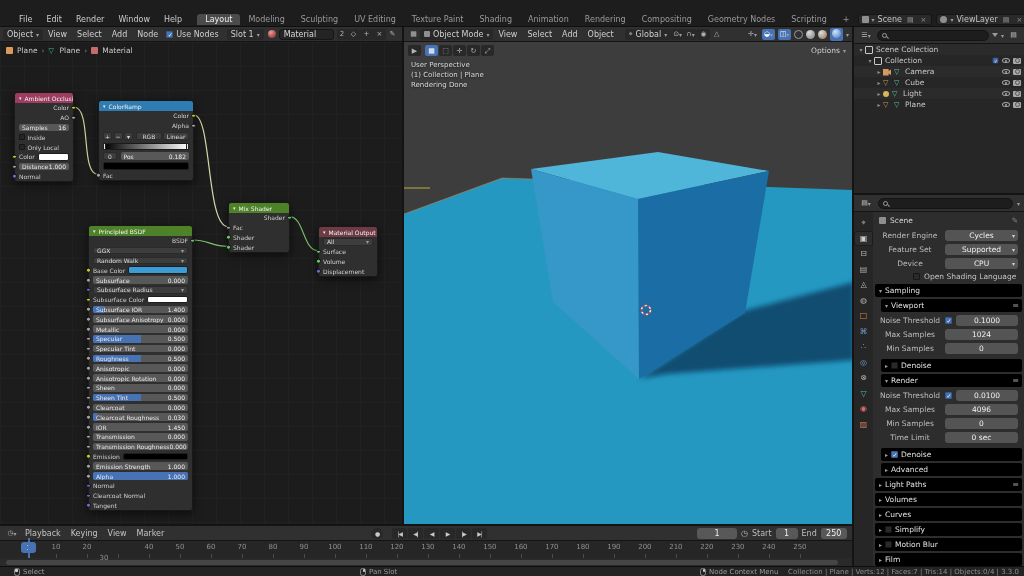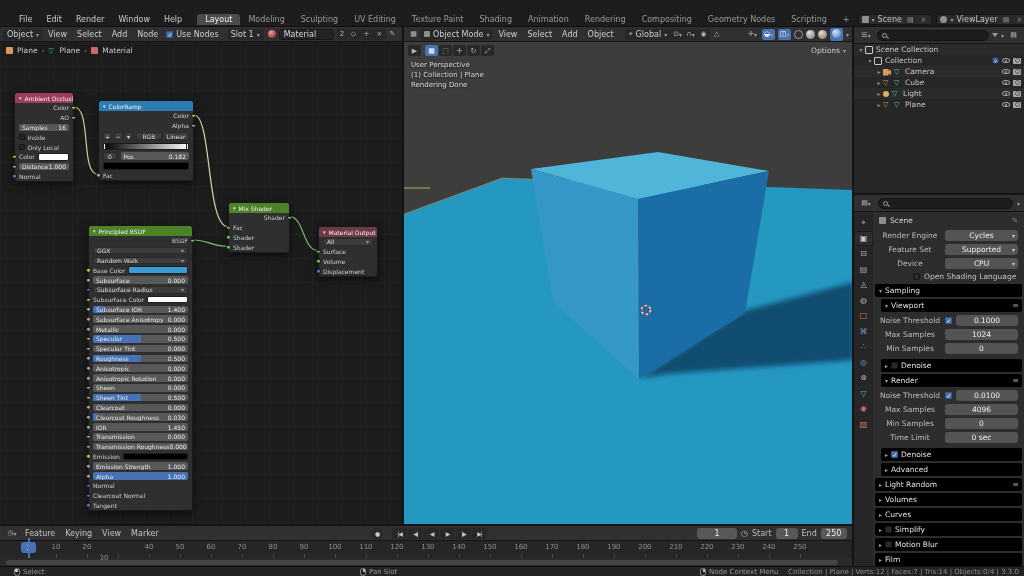--- a/index.html
+++ b/index.html
@@ -829,21 +829,21 @@
             <span class="caret">▸</span>
             <span class="cb on"></span>
             <span>Denoise</span>
           </div>
           <div class="panel-h sub">
             <span class="caret">▸</span>
             <span>Advanced</span>
           </div>
           <div class="panel-h">
             <span class="caret">▸</span>
-            <span>Light Random</span>
+            <span>Light Paths</span>
             <span class="preset">≡</span>
           </div>
           <div class="panel-h">
             <span class="caret">▸</span>
             <span>Volumes</span>
           </div>
           <div class="panel-h">
             <span class="caret">▸</span>
             <span>Curves</span>
           </div>
@@ -862,21 +862,21 @@
             <span>Film</span>
           </div>
         </div>
     </div>
   </div>
 
   <div class="abs" id="timeline">
     <div id="tl-header">
       <span class="ic-btn" style="background:none;width:16px;">◷<span class="caret">▾</span></span>
       <div id="tl-menus" style="display:flex;">
-          <span class="hmenu">Feature</span>
+          <span class="hmenu">Playback</span>
           <span class="hmenu">Keying</span>
           <span class="hmenu">View</span>
           <span class="hmenu">Marker</span>
         </div>
       <div style="position:absolute;left:370px;display:flex;align-items:center;">
         <span class="pb-btn" style="border-radius:50%;width:12px;">●</span>
         <span style="width:8px;"></span>
         <span id="pb-host" style="display:flex;">
             <span class="pb-btn">|◀</span>
             <span class="pb-btn">◀|</span>

